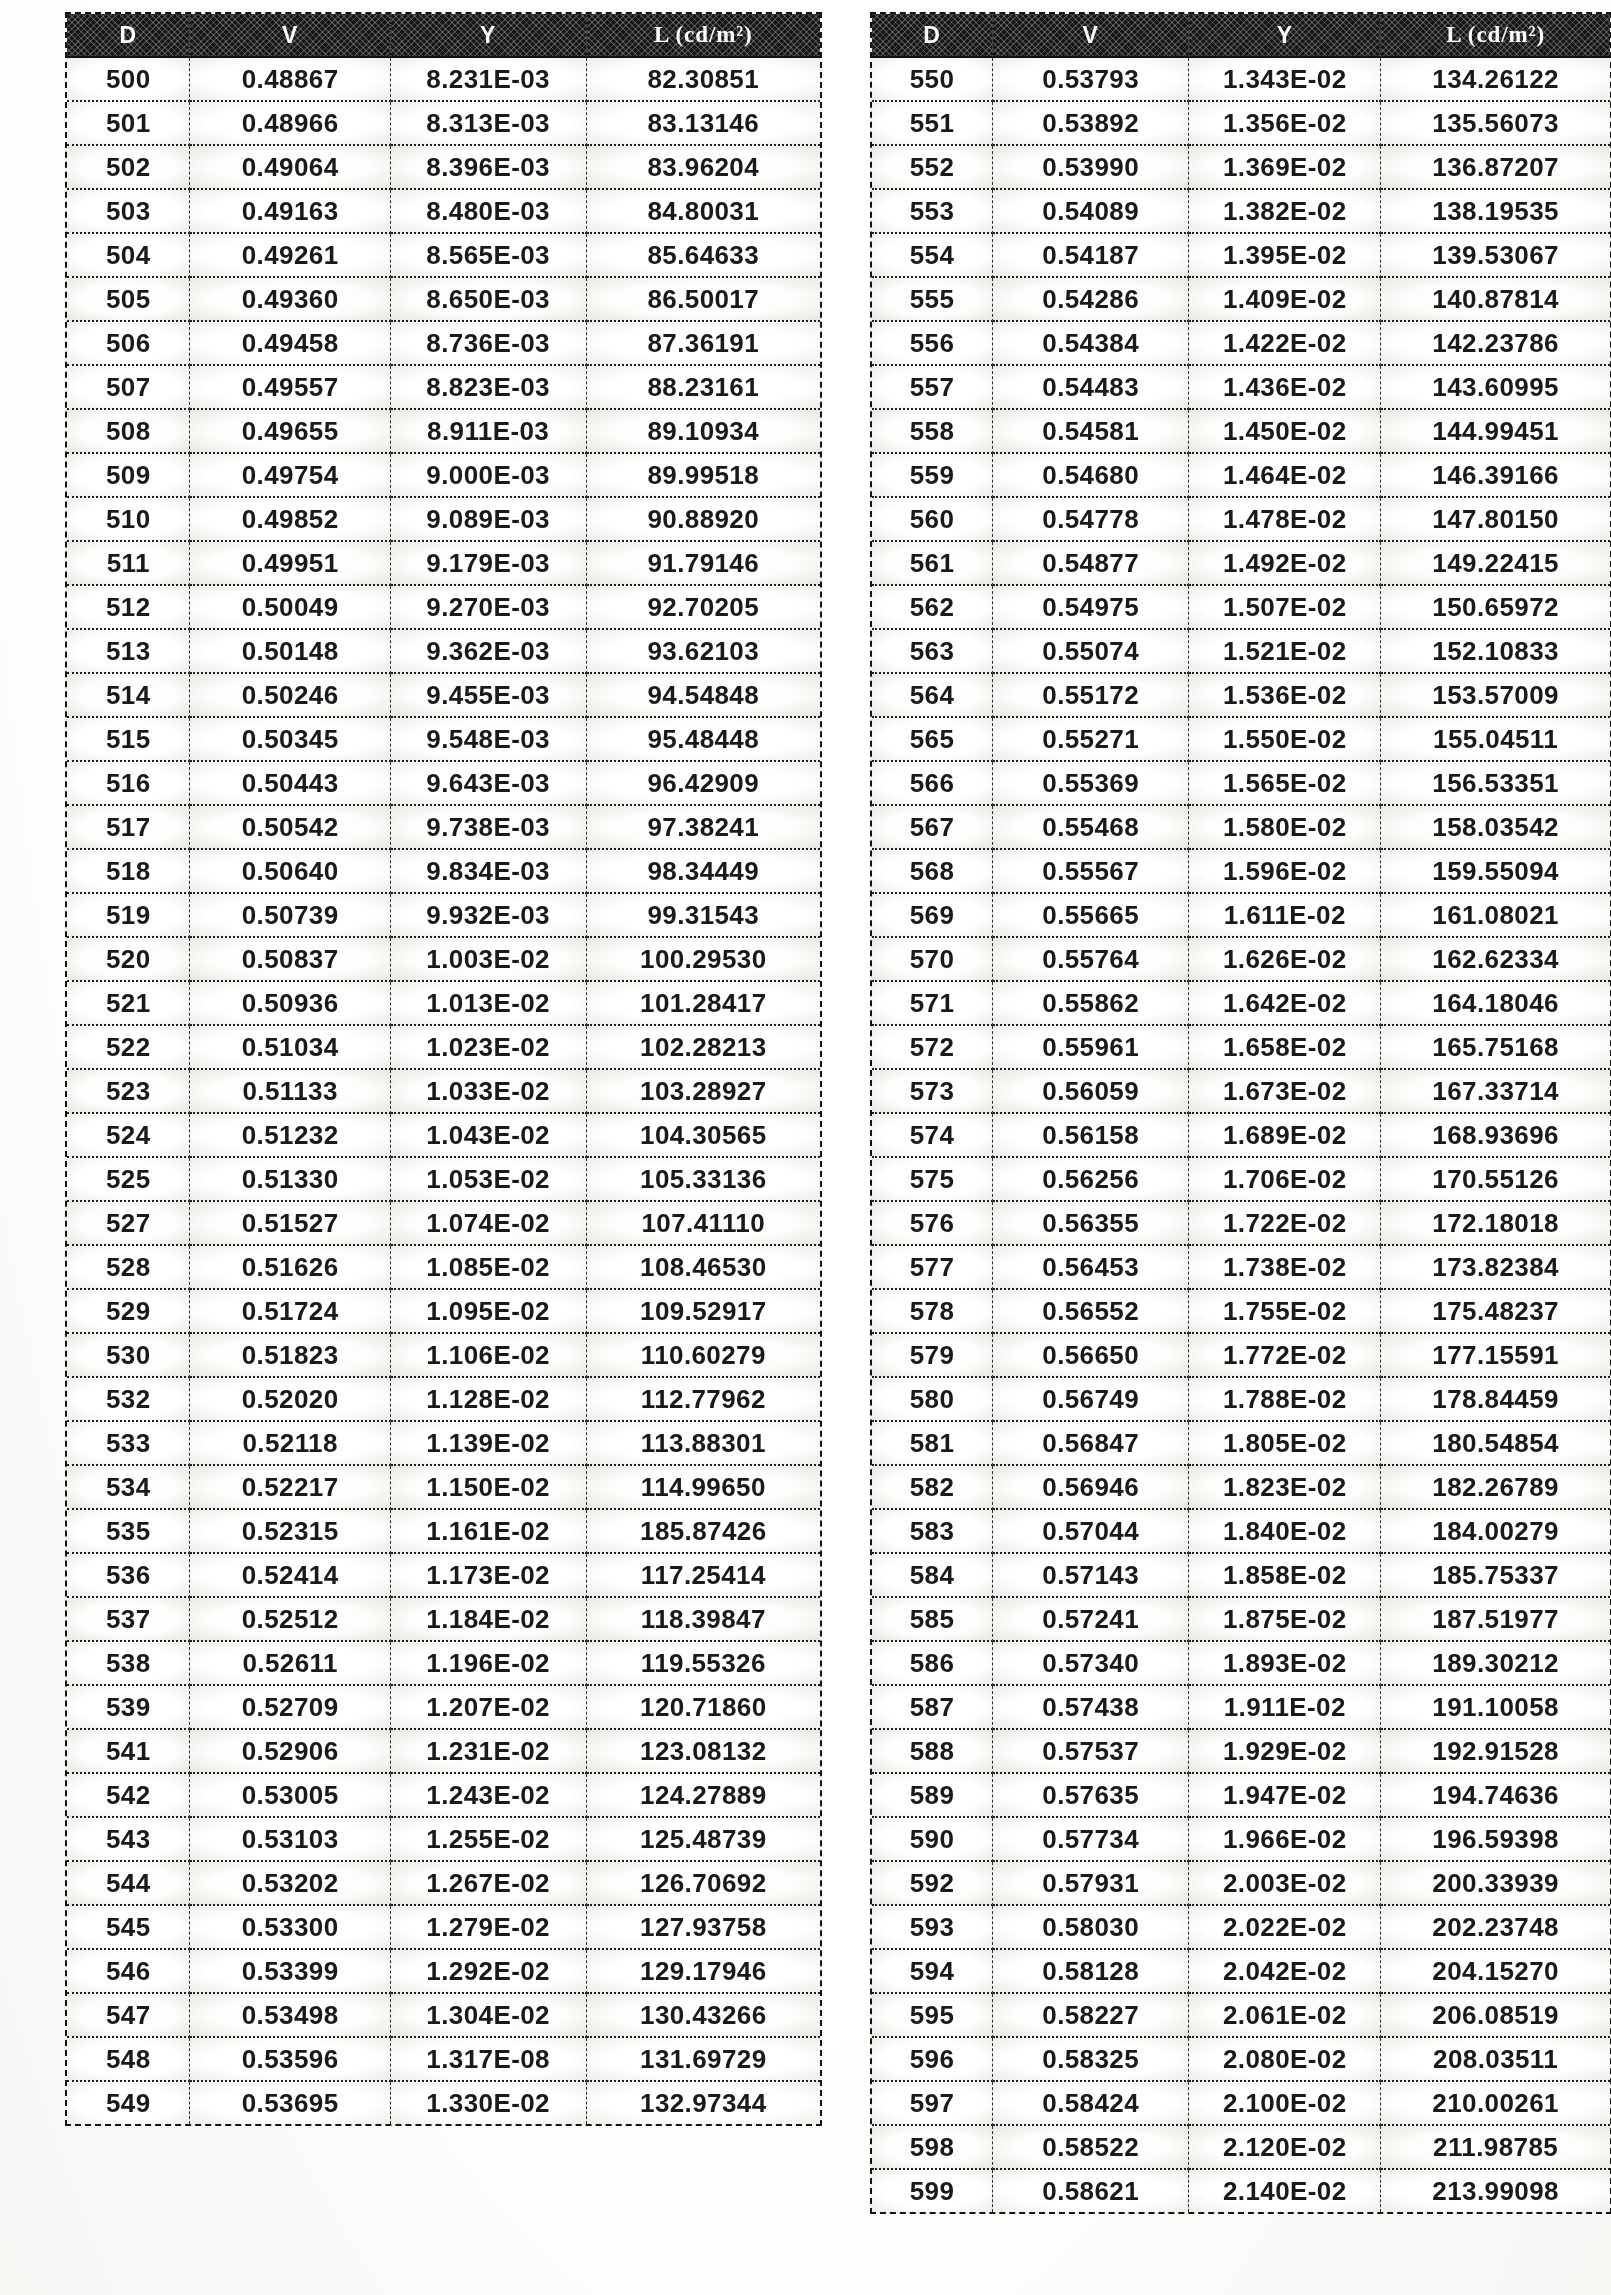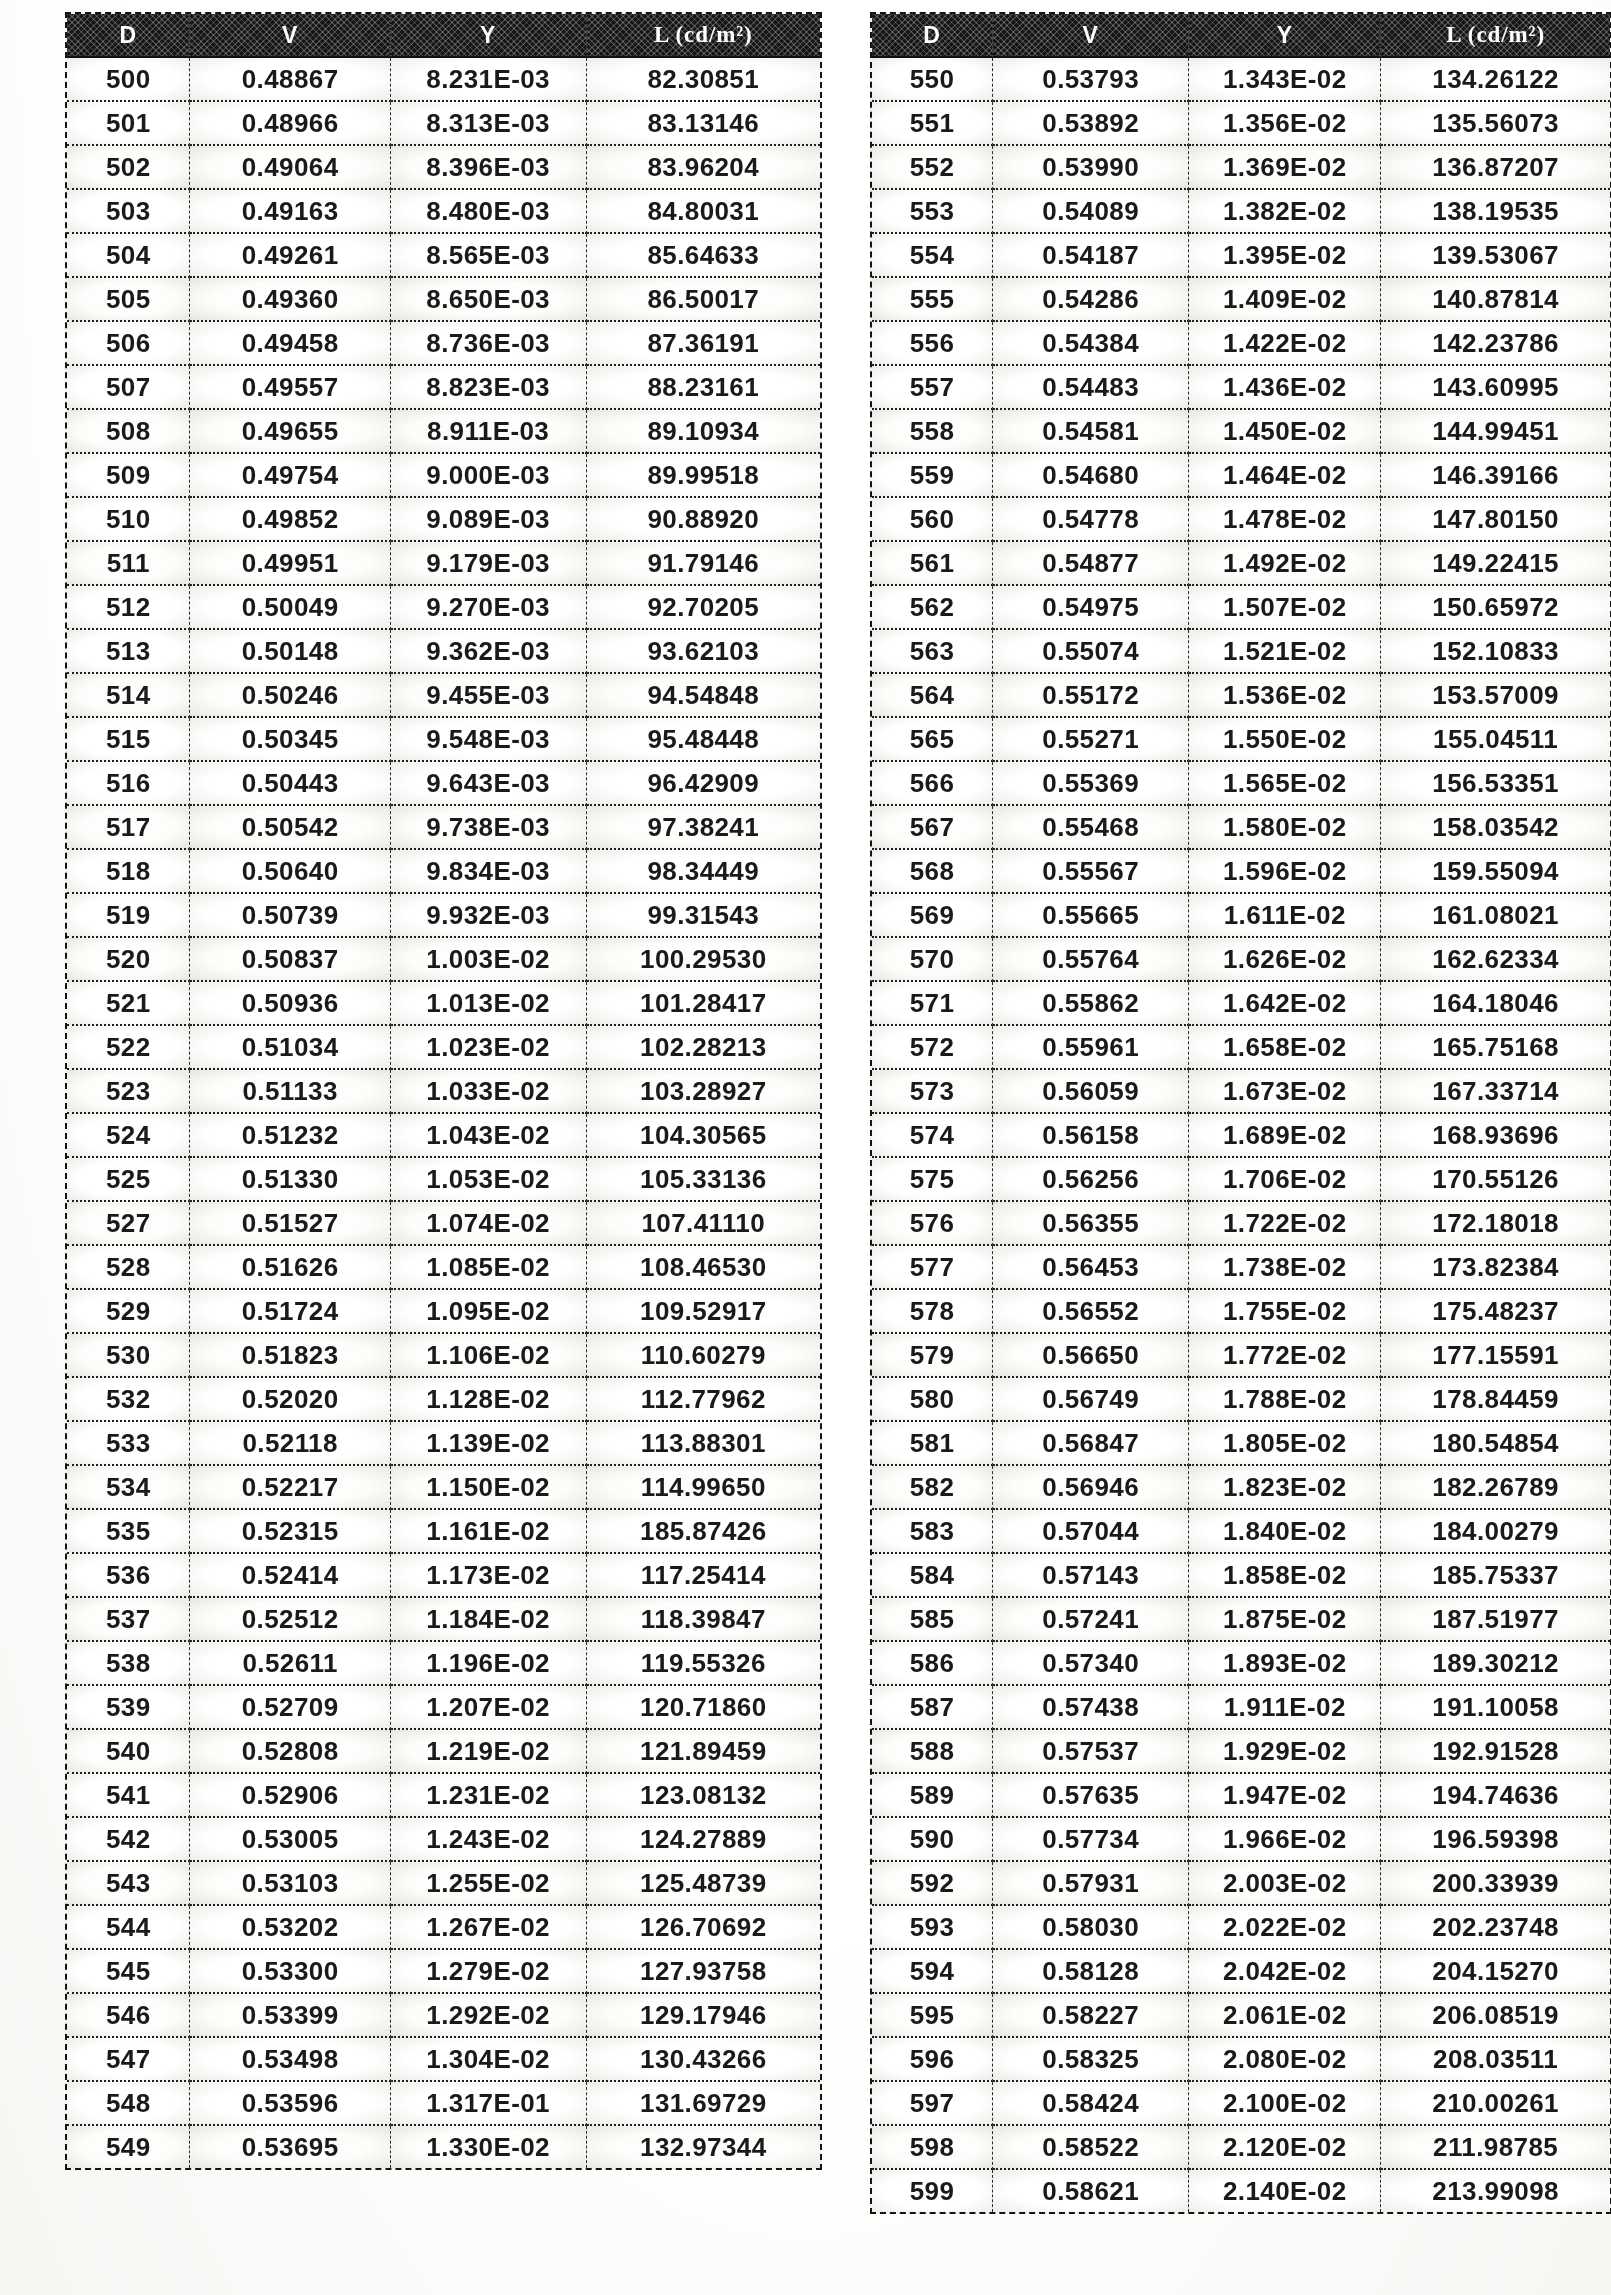--- a/index.html
+++ b/index.html
@@ -320,26 +320,20 @@
           <td>1.196E-02</td>
           <td>119.55326</td>
         </tr>
         <tr>
           <td>539</td>
           <td>0.52709</td>
           <td>1.207E-02</td>
           <td>120.71860</td>
         </tr>
         <tr>
-          <td>540</td>
-          <td>0.52808</td>
-          <td>1.219E-02</td>
-          <td>121.89459</td>
-        </tr>
-        <tr>
           <td>541</td>
           <td>0.52906</td>
           <td>1.231E-02</td>
           <td>123.08132</td>
         </tr>
         <tr>
           <td>542</td>
           <td>0.53005</td>
           <td>1.243E-02</td>
           <td>124.27889</td>
@@ -370,21 +364,21 @@
         </tr>
         <tr>
           <td>547</td>
           <td>0.53498</td>
           <td>1.304E-02</td>
           <td>130.43266</td>
         </tr>
         <tr>
           <td>548</td>
           <td>0.53596</td>
-          <td>1.317E-01</td>
+          <td>1.317E-08</td>
           <td>131.69729</td>
         </tr>
         <tr>
           <td>549</td>
           <td>0.53695</td>
           <td>1.330E-02</td>
           <td>132.97344</td>
         </tr>
       </tbody>
   </table>

